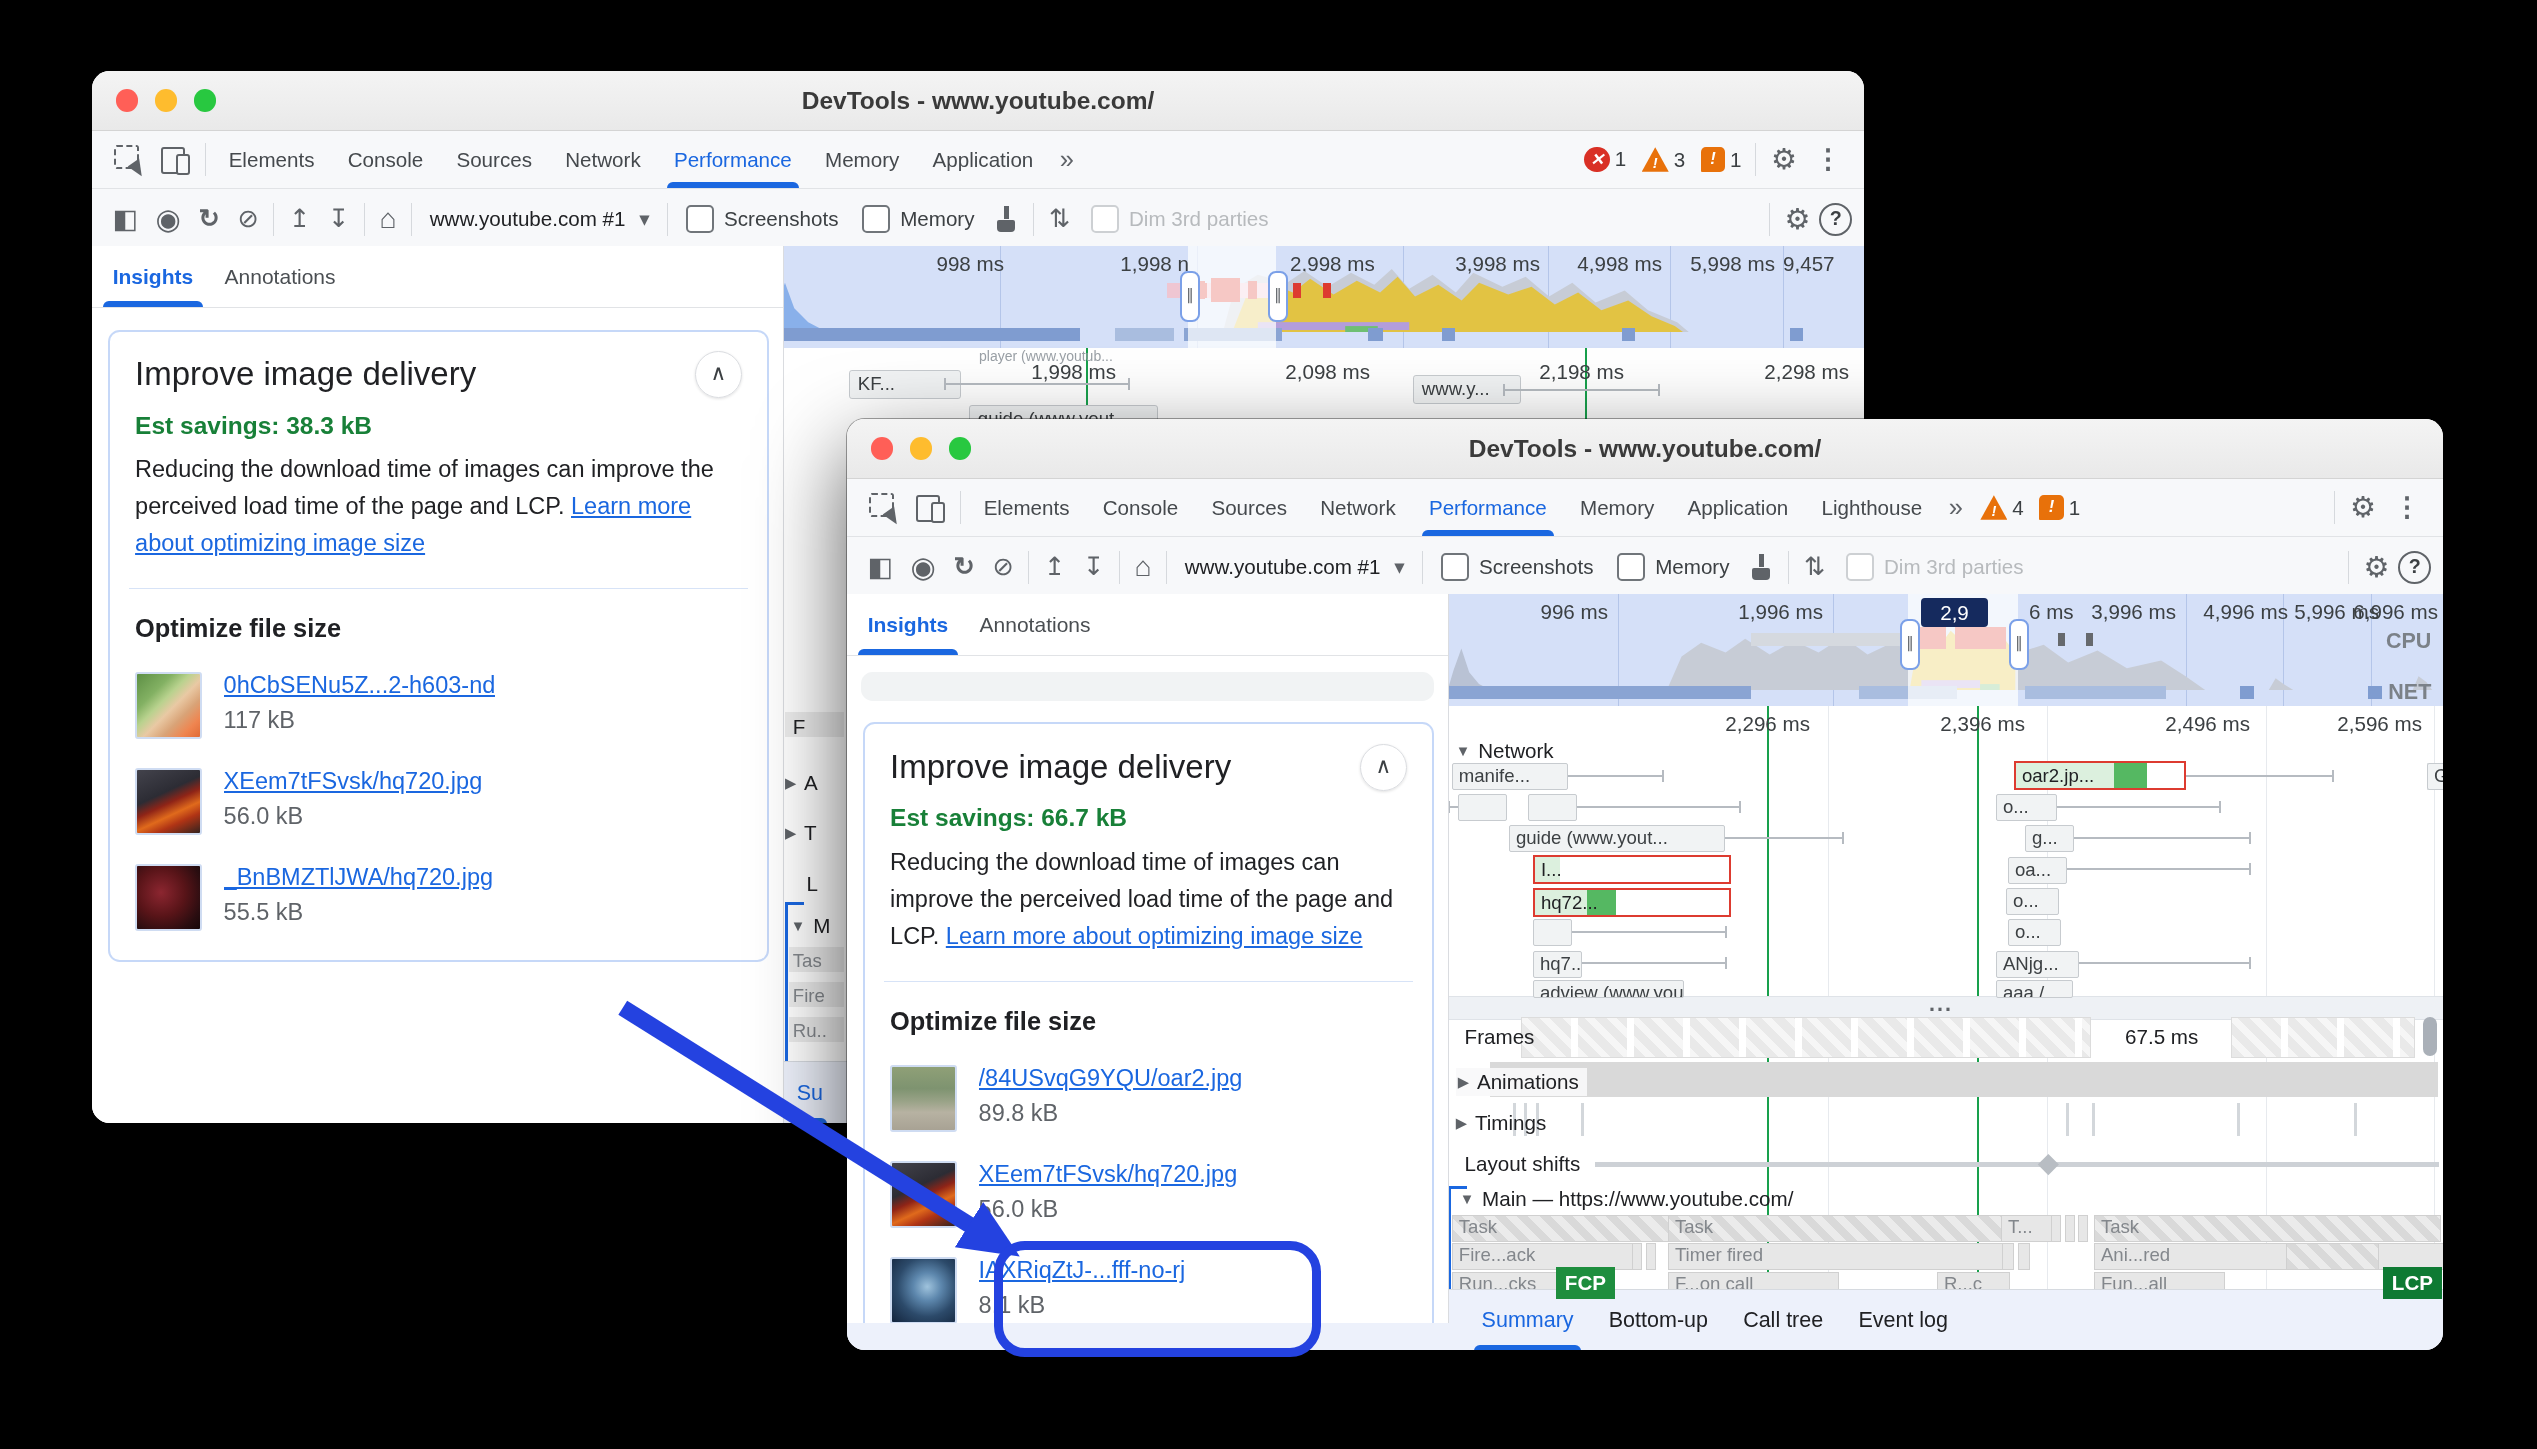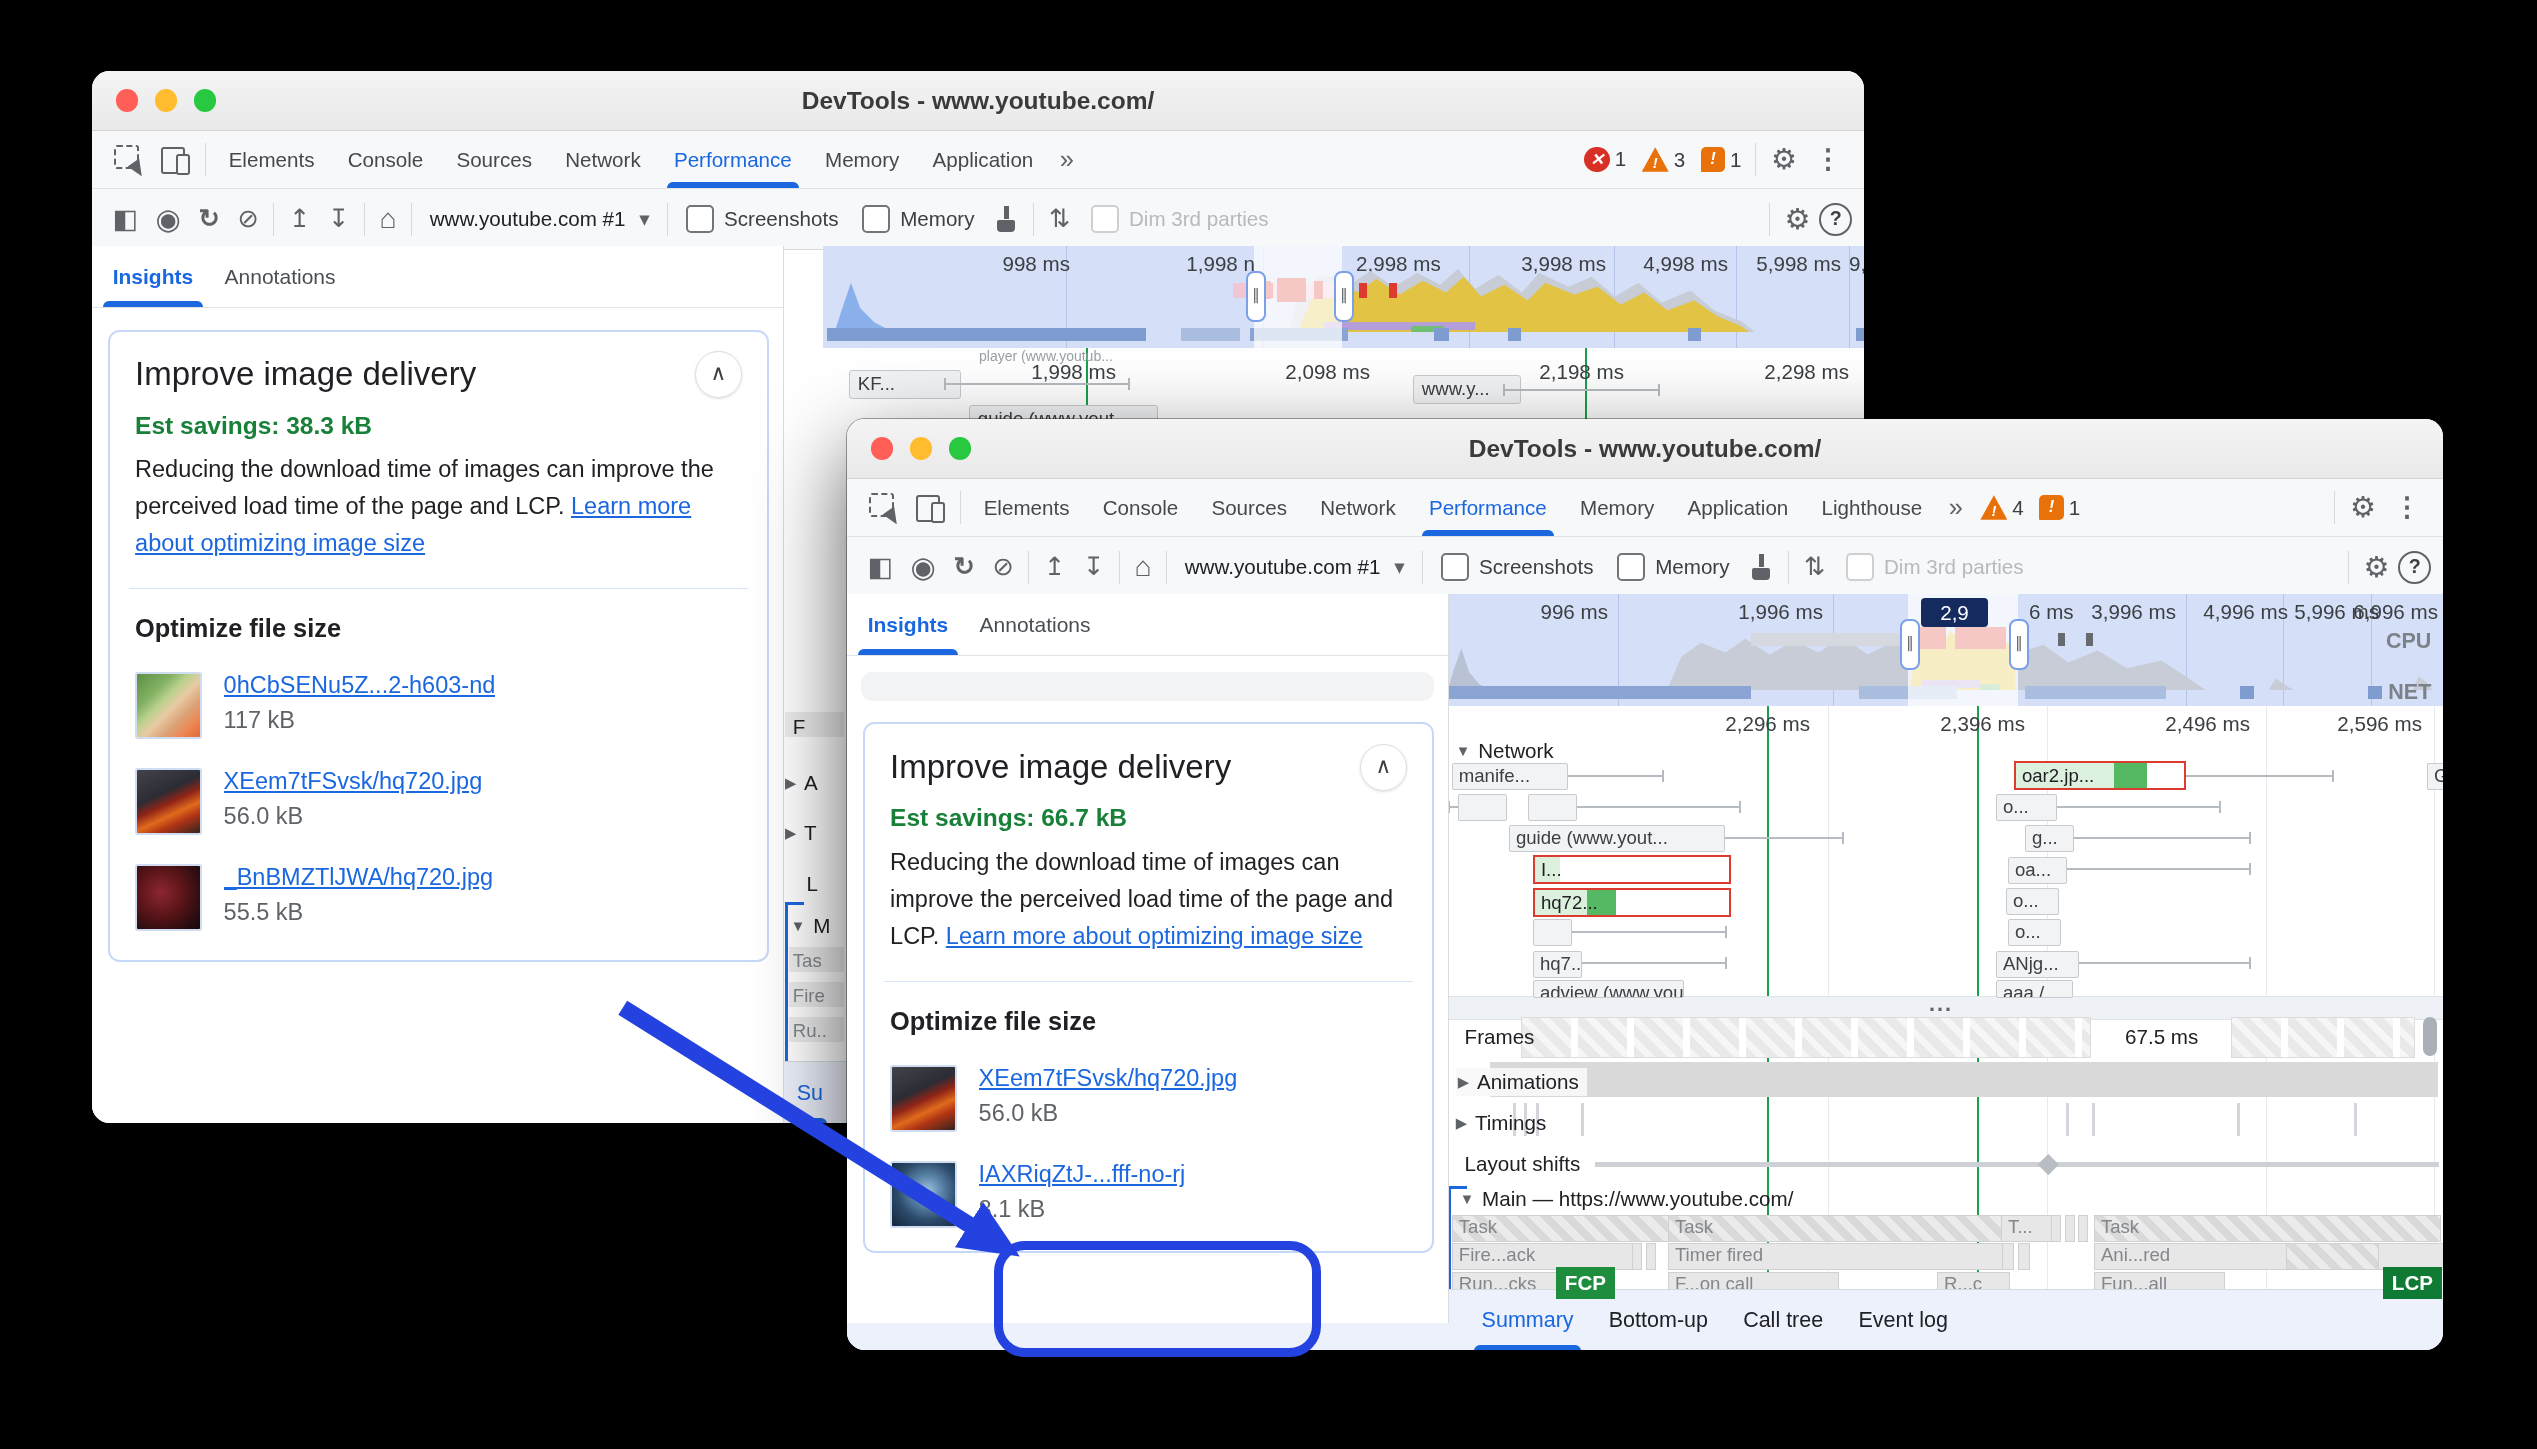--- a/index.html
+++ b/index.html
@@ -98,21 +98,21 @@
 .file.thumb-fire .thumb{background:linear-gradient(155deg,#43434c 0%,#2c2c34 38%,#8f2417 52%,#e06a1c 66%,#b03415 78%,#33231f 100%)}
 .file.thumb-robot .thumb{background:radial-gradient(circle at 38% 42%,#8c2630 0%,#581418 45%,#2a0d10 78%,#160709 100%)}
 .file.thumb-unicycle .thumb{background:linear-gradient(180deg,#8fa077 0%,#7e9370 34%,#9aa388 55%,#b7b2a2 72%,#a8a294 100%)}
 .file.thumb-astro .thumb{background:radial-gradient(circle at 56% 44%,#9fc3dd 0%,#5d87ad 28%,#2c4a6a 60%,#13243c 100%)}
 .fmeta{display:flex;flex-direction:column;min-width:0}
 .flink{font-size:23.5px;color:#1a67e0;text-decoration:underline;white-space:nowrap;overflow:hidden;cursor:pointer}
 .fsize{font-size:23.5px;color:#5f6368;margin-top:7.8px}
 
 
 .overview{position:absolute;background:#d5e0f8;border-bottom:1px solid #bccbed;overflow:hidden;z-index:1}
-.ov-back{left:731px;top:175px;width:1287px;height:102px}
+.ov-back{left:665px;top:175px;width:1287px;height:102px}
 .ov-front{left:585px;top:175px;width:1011px;height:112px}
 .rtick{position:absolute;top:5.9px;width:127px;text-align:right;font-size:20.6px;color:#3c4043;white-space:nowrap}
 .rtick.la{text-align:left}
 .ovgrid{position:absolute;top:0;bottom:0;width:1px;background:rgba(120,145,205,.35)}
 .ovlab{position:absolute;right:11.7px;font-size:21.5px;font-weight:bold;color:#7b8188}
 .sel{position:absolute;top:0;bottom:0;background:rgba(255,255,255,.72)}
 .handle{position:absolute;width:15.7px;height:47px;top:25.4px;background:#fff;border:2px solid #7ba0e8;border-radius:7.8px;
   color:#5f6368;font-size:15.7px;text-align:center;line-height:43px;z-index:3}
 .handle::before{content:"∥"}
 .selchip{position:absolute;top:3.9px;height:29px;background:#152a5e;color:#fff;font-size:20.6px;text-align:center;
@@ -640,20 +640,27 @@
         <div class="cardhead">
           <span class="ctitle">Improve image delivery</span>
           <span class="chev"></span>
         </div>
         <div class="savings">Est savings: 66.7 kB</div>
         <p class="cbody"><span>Reducing the download time of images can improve the perceived load time of the page and LCP.</span> <a class="clink">Learn more about optimizing image size</a></p>
         <div class="cdiv"></div>
         <div class="csection">Optimize file size</div>
         <div class="files">
 
+        <div class="file thumb-unicycle">
+            <span class="thumb"></span>
+            <span class="fmeta">
+              <a class="flink">/84USvqG9YQU/oar2.jpg</a>
+              <span class="fsize">89.8 kB</span>
+            </span>
+          </div>
             <div class="file thumb-fire">
             <span class="thumb"></span>
             <span class="fmeta">
               <a class="flink">XEem7tFSvsk/hq720.jpg</a>
               <span class="fsize">56.0 kB</span>
             </span>
           </div>
             <div class="file thumb-astro">
             <span class="thumb"></span>
             <span class="fmeta">

